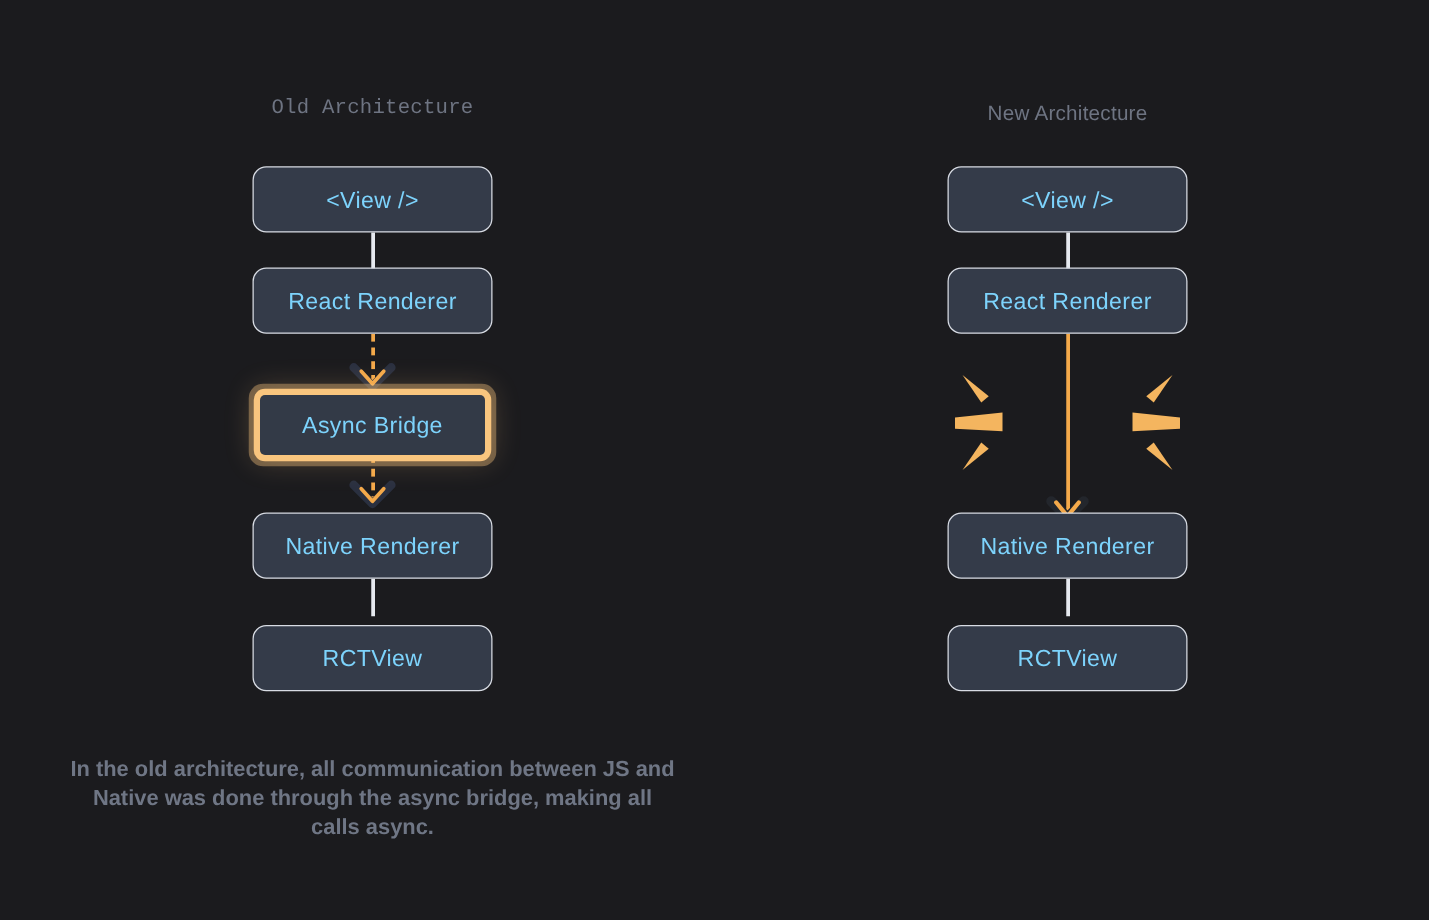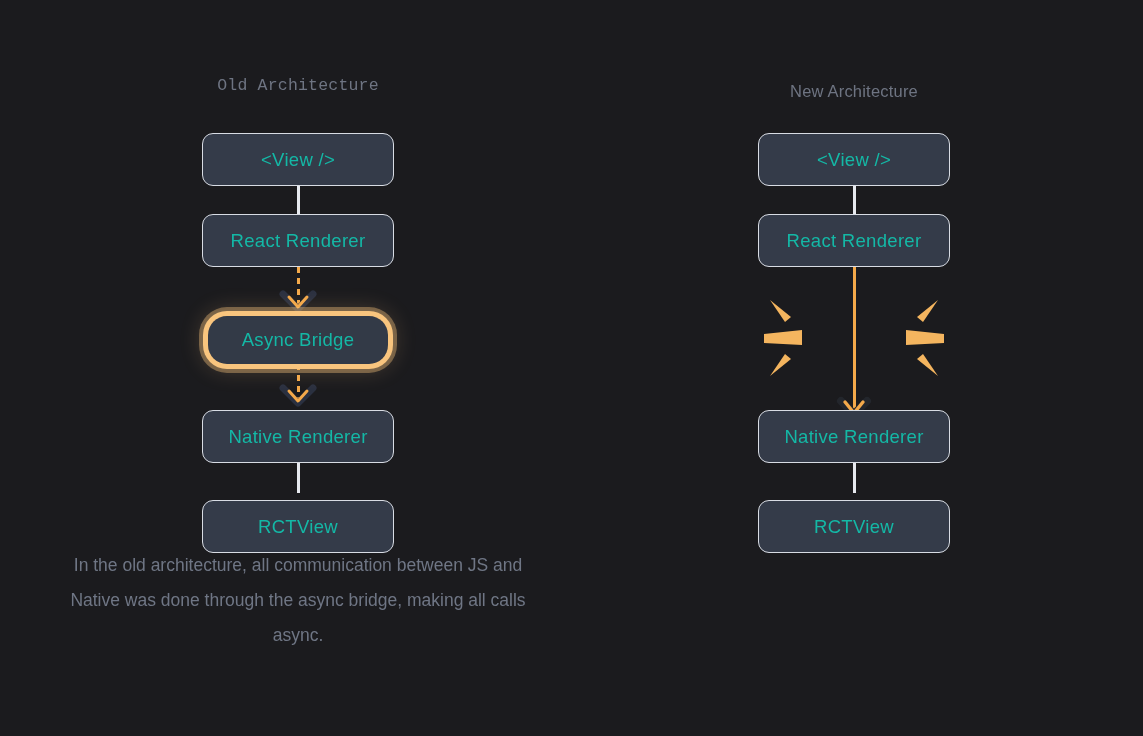--- a/index.html
+++ b/index.html
@@ -57,38 +57,38 @@
   .node-box {
     position: relative;
     width: 192px;
     height: 53px;
     background: #343b49;
     border: 1.6px solid #d8dce4;
     border-radius: 11px;
     display: flex;
     align-items: center;
     justify-content: center;
-    color: #14b8a6;
+    color: #7dd3fc;
     font-size: 18.5px;
     font-weight: 400;
     letter-spacing: 0.3px;
     white-space: nowrap;
     pointer-events: auto;
     z-index: 4;
   }
 
   
   .node-box.highlight {
     background: #333a47;
     border: none;
     box-shadow:
       0 0 0 5px #f9c57e,
       0 0 0 9px rgba(249,197,126,0.38),
       0 0 22px 6px rgba(249,197,126,0.22);
-    border-radius: 19px;
+    border-radius: 4px;
     width: 180px;
     height: 48px;
   }
 
   
   .row-view     { top: 133px; }
   .row-react    { top: 214px; }
   .row-bridge   { top: 316px; }
   .row-native   { top: 410px; text-align: center; }
   .row-rct      { top: 500px; }
@@ -142,28 +142,28 @@
     margin-left: -100px;
     width: 200px;
     z-index: 2;
     pointer-events: none;
   }
   .burst svg { display: block; width: 200px; overflow: visible; }
 
   
   .caption {
     position: absolute;
-    top: 548px;
+    top: 604px;
     left: 0;
     width: 500px;
     text-align: center;
     color: #6f7685;
     font-size: 17.5px;
-    line-height: 35px;
-    font-weight: 400;
+    line-height: 23px;
+    font-weight: 700;
     padding: 0 8px;
   }
   .column.right .caption { width: 520px; left: -10px; }
 </style>
 </head>
 <body>
 
 <div class="canvas">
 
   <div class="column left">

